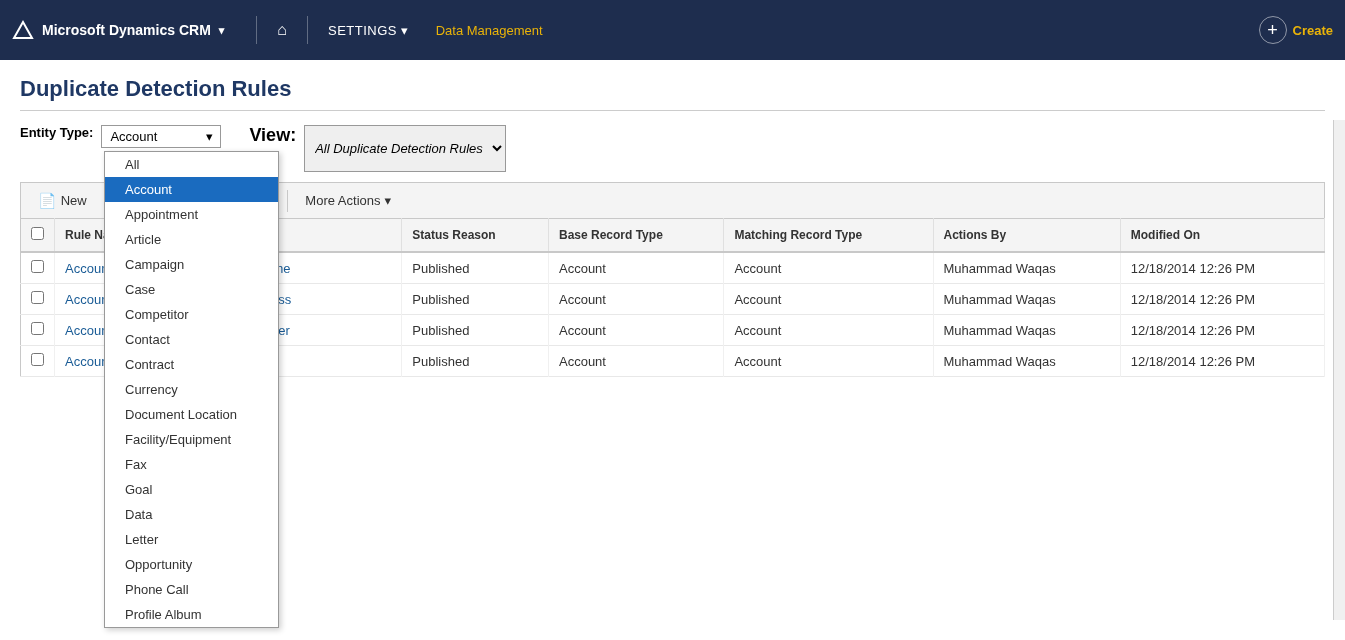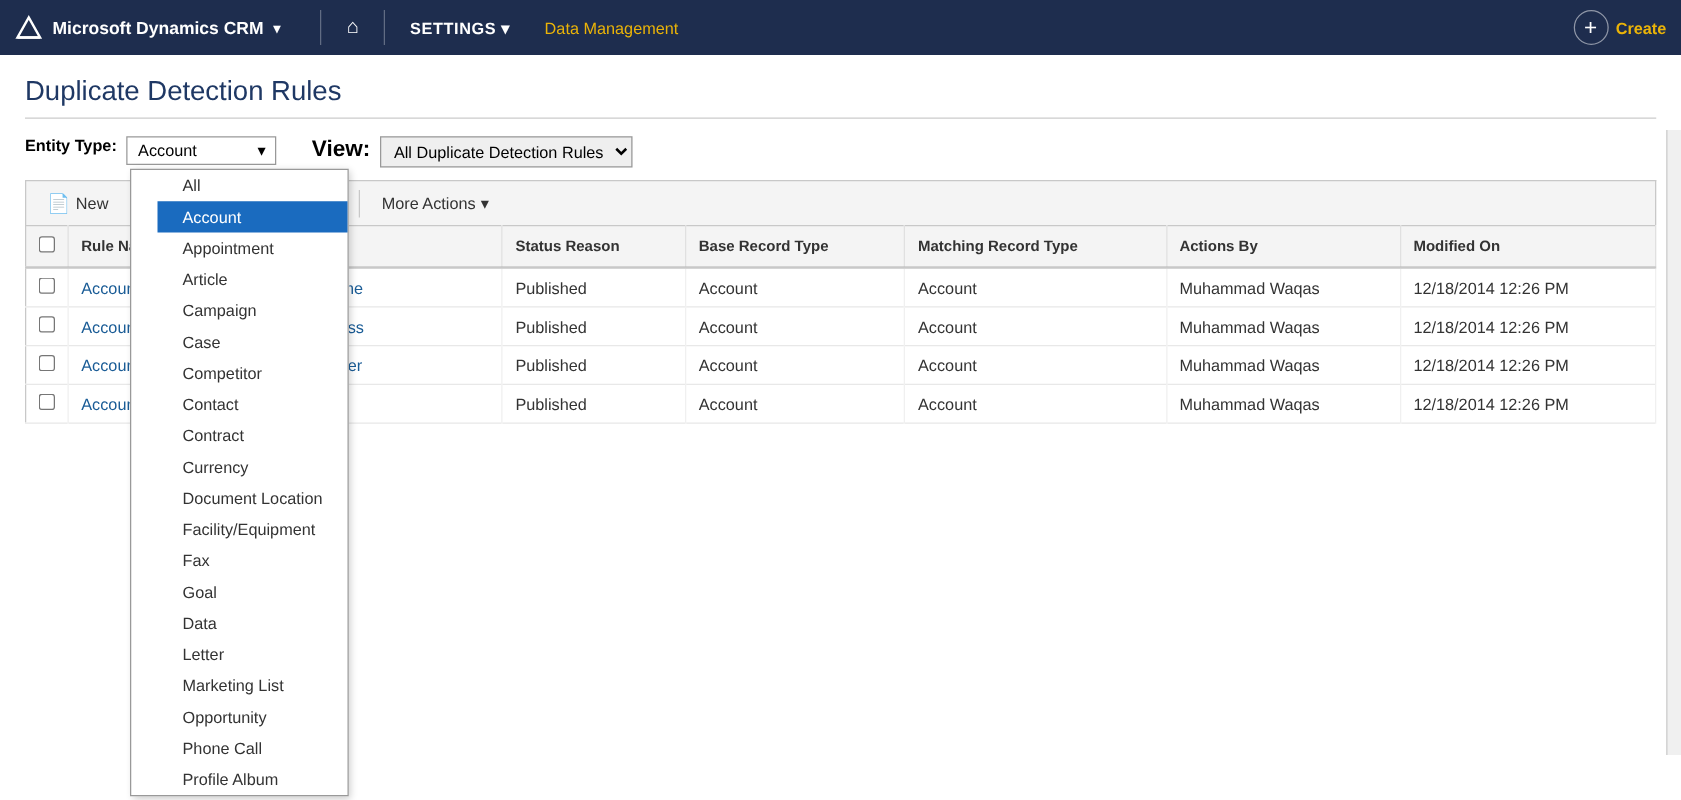--- a/index.html
+++ b/index.html
@@ -1,21 +1,21 @@
 <!DOCTYPE html>
 <html><head>
   <meta charset="utf-8">
   <style>
     * { margin: 0; padding: 0; box-sizing: border-box; }
     body { font-family: 'Segoe UI', Arial, sans-serif; font-size: 13px; background: #fff; overflow: hidden; width: 1345px; height: 640px; }
 
     
     .topbar {
       background: #1e2d4e;
-      height: 44px;
+      height: 60px;
       display: flex;
       align-items: center;
       padding: 0 12px;
       color: #fff;
     }
     .topbar-logo {
       display: flex;
       align-items: center;
       gap: 8px;
       font-size: 14px;
@@ -38,21 +38,21 @@
       color: #fff;
       cursor: pointer;
       padding: 4px 8px;
     }
     .topbar-settings {
       display: flex;
       align-items: center;
       gap: 4px;
       color: #fff;
       font-size: 13px;
-      font-weight: 700;
+      font-weight: 400;
       letter-spacing: 0.5px;
       cursor: pointer;
       padding: 4px 8px;
     }
     .topbar-breadcrumb {
       color: #eab308;
       font-size: 13px;
       margin-left: 8px;
     }
     .topbar-right {
@@ -78,21 +78,21 @@
     }
     .create-label { color: #eab308; font-size: 13px; font-weight: bold; }
 
     
     .page-content {
       padding: 16px 20px;
       position: relative;
     }
     .page-title {
       font-size: 22px;
-      font-weight: 400;
+      font-weight: 700;
       color: #1f3864;
       margin-bottom: 14px;
       border-bottom: 1px solid #ccc;
       padding-bottom: 8px;
     }
 
     
     .filter-bar {
       display: flex;
       align-items: flex-start;
@@ -118,24 +118,25 @@
       gap: 6px;
     }
     .view-label {
       font-weight: 600;
       font-size: 18px;
       color: #000;
       margin-left: 20px;
     }
     .view-select {
       border: 1px solid #999;
-      padding: 3px 6px;
+      padding: 14px 6px;
       font-size: 13px;
       min-width: 200px;
       cursor: pointer;
+      font-style: italic;
     }
 
     
     .toolbar {
       display: flex;
       align-items: center;
       gap: 2px;
       border: 1px solid #c8c8c8;
       border-bottom: none;
       background: #f4f4f4;
@@ -205,21 +206,20 @@
       border: 1px solid #999;
       z-index: 100;
       min-width: 175px;
       box-shadow: 2px 2px 6px rgba(0,0,0,0.2);
     }
     .dropdown-item {
       padding: 5px 20px;
       cursor: pointer;
       font-size: 13px;
       color: #333;
-      margin-left: 21px;
     }
     .dropdown-item.selected {
       background: #1a6bbf;
       color: #fff;
     }
 
     
     .scroll-indicator {
       position: absolute;
       right: 0;
@@ -282,21 +282,20 @@
         <div class="dropdown-item">Competitor</div>
         <div class="dropdown-item">Contact</div>
         <div class="dropdown-item">Contract</div>
         <div class="dropdown-item">Currency</div>
         <div class="dropdown-item">Document Location</div>
         <div class="dropdown-item">Facility/Equipment</div>
         <div class="dropdown-item">Fax</div>
         <div class="dropdown-item">Goal</div>
         <div class="dropdown-item">Data</div>
         <div class="dropdown-item">Letter</div>
-        <div class="dropdown-item">Marketing List</div>
         <div class="dropdown-item">Opportunity</div>
         <div class="dropdown-item">Phone Call</div>
         <div class="dropdown-item">Profile Album</div>
       </div>
 
     <span class="view-label">View:</span>
     <select class="view-select">
       <option>All Duplicate Detection Rules</option>
     </select>
   </div>

